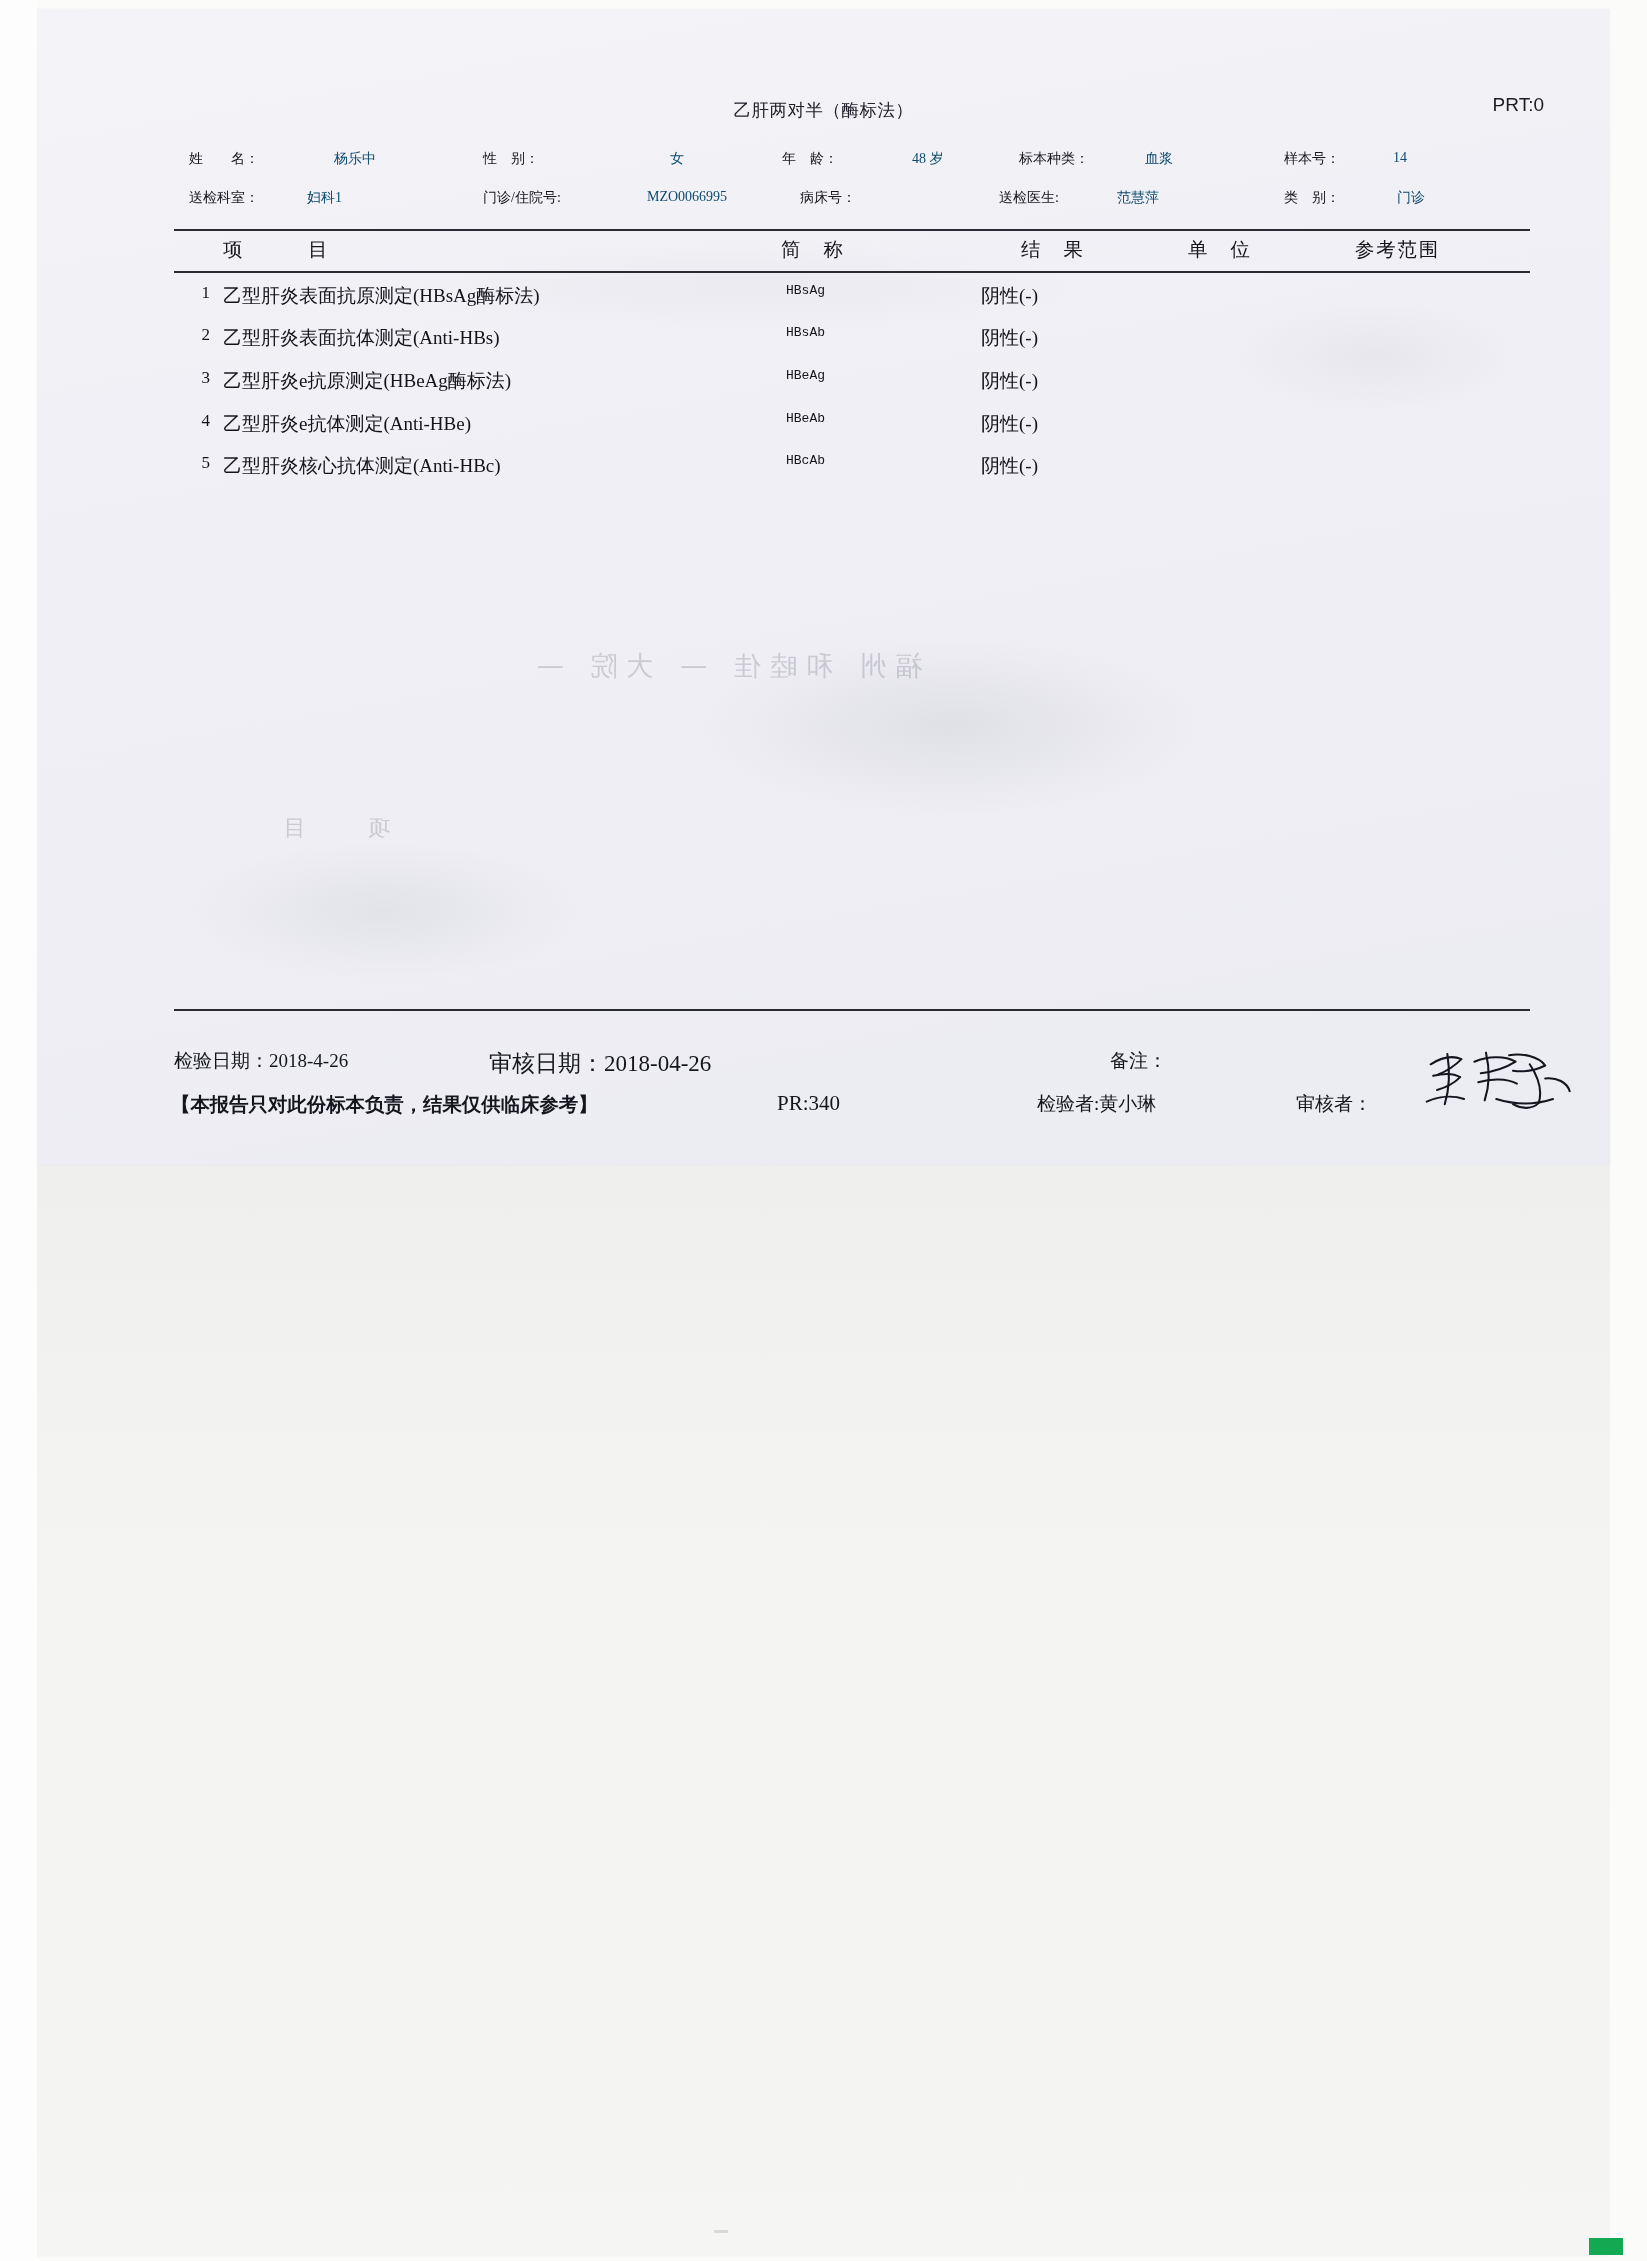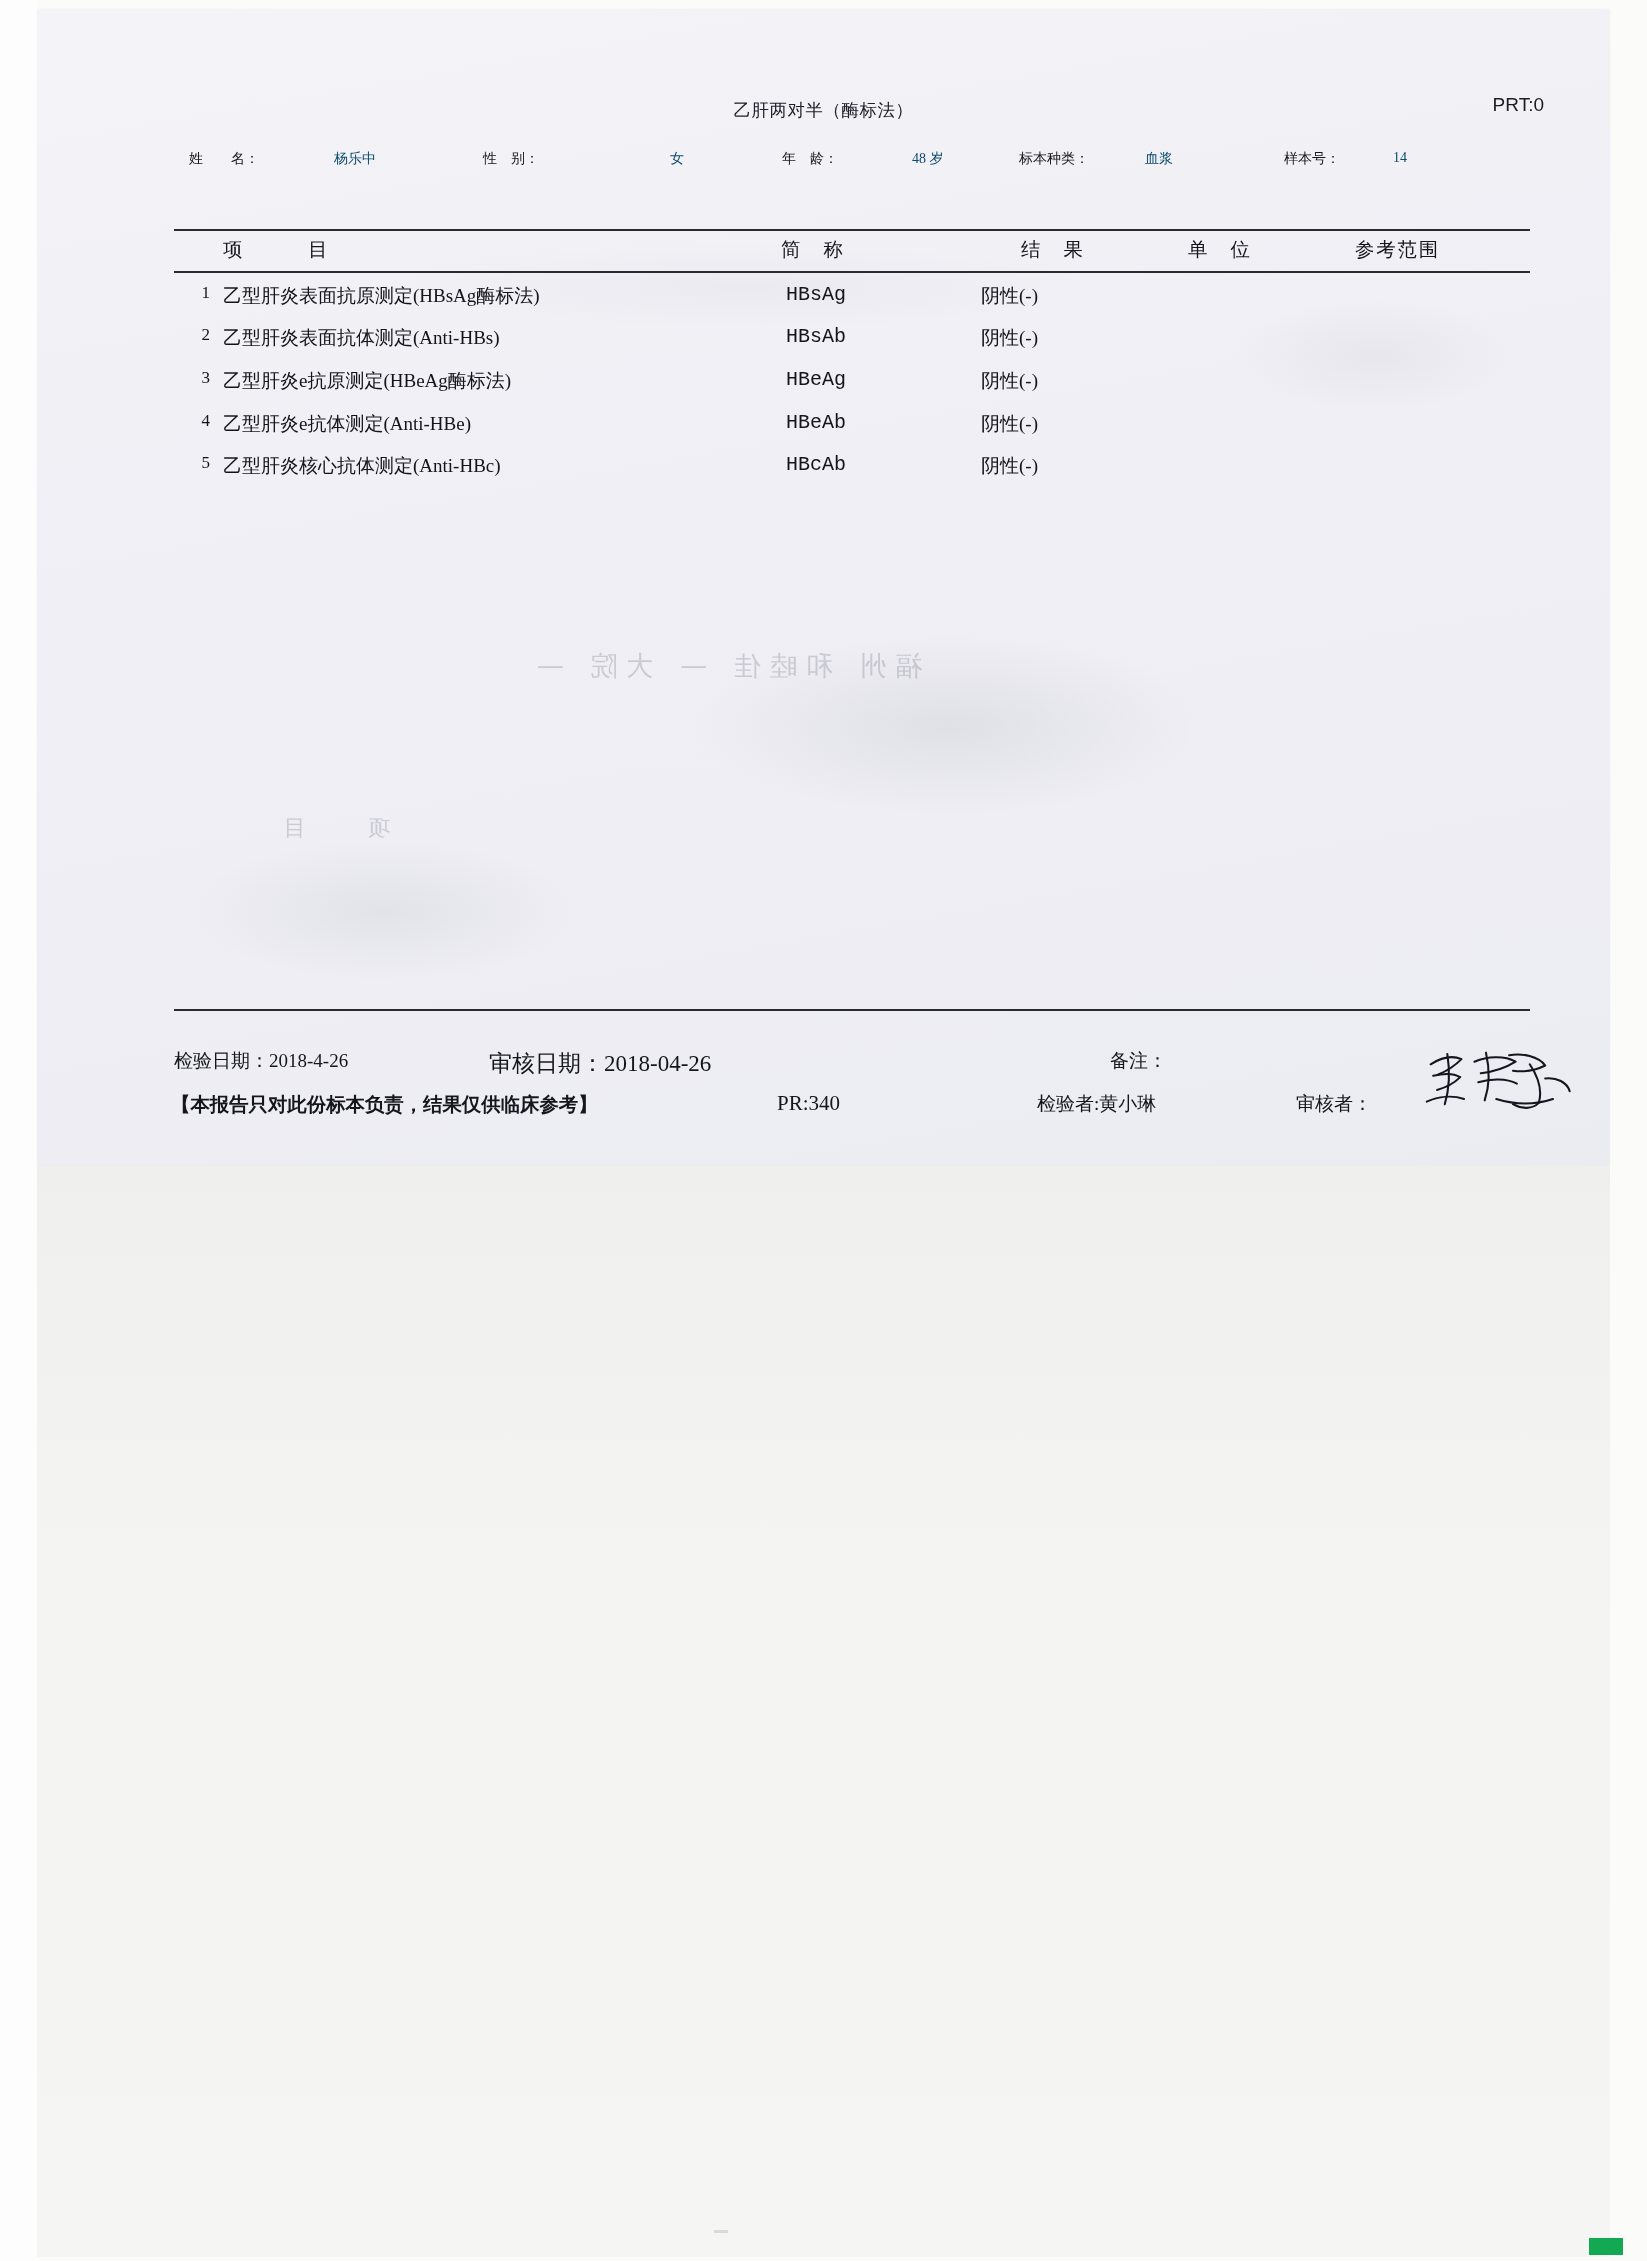--- a/index.html
+++ b/index.html
@@ -164,21 +164,21 @@
     position: absolute;
     left: 0;
     width: 1573px;
     height: 36px;
     font-size: 19px;
     color: #14141c;
   }
   .td { position: absolute; white-space: nowrap; font-family: "Liberation Serif", serif; }
   .td-idx   { left: 147px; width: 26px; text-align: right; font-size: 17px; }
   .td-name  { left: 186px; }
-  .td-abbr  { left: 749px; font-family: "Liberation Mono", monospace; font-size: 20px; }
+  .td-abbr  { left: 749px; font-family: "Liberation Mono", monospace; font-size: 13px; }
   .td-res   { left: 944px; }
   .td-unit  { left: 1156px; }
   .td-ref   { left: 1324px; }
 
   
   .ghost {
     position: absolute;
     color: rgba(120,120,135,0.30);
     font-family: "DejaVu Serif", serif;
     white-space: nowrap;
@@ -233,20 +233,32 @@
     <span class="cell lbl" style="left:446px;">性　别：</span>
     <span class="cell val" style="left:633px;">女</span>
     <span class="cell lbl" style="left:745px;">年　龄：</span>
     <span class="cell val" style="left:875px;">48 岁</span>
     <span class="cell lbl" style="left:982px;">标本种类：</span>
     <span class="cell val" style="left:1108px;">血浆</span>
     <span class="cell lbl" style="left:1247px;">样本号：</span>
     <span class="cell val" style="left:1356px;">14</span>
   </div>
 
+  <div class="inforow" id="inforow2">
+    <span class="cell lbl" style="left:152px;">送检科室：</span>
+    <span class="cell val" style="left:270px;">妇科1</span>
+    <span class="cell lbl" style="left:446px;">门诊/住院号:</span>
+    <span class="cell val" style="left:610px;">MZO0066995</span>
+    <span class="cell lbl" style="left:763px;">病床号：</span>
+    <span class="cell val" style="left:878px;"></span>
+    <span class="cell lbl" style="left:962px;">送检医生:</span>
+    <span class="cell val" style="left:1080px;">范慧萍</span>
+    <span class="cell lbl" style="left:1247px;">类　别：</span>
+    <span class="cell val" style="left:1360px;">门诊</span>
+  </div>
 
   <div class="rule" id="rule-top"></div>
 
   <div class="thead">
     <span class="th" style="left:186px;">项　　　目</span>
     <span class="th" style="left:744px;">简　称</span>
     <span class="th" style="left:940px;margin-left:44px;">结　果</span>
     <span class="th" style="left:1151px;">单　位</span>
     <span class="th" style="left:1318px;">参考范围</span>
   </div>

